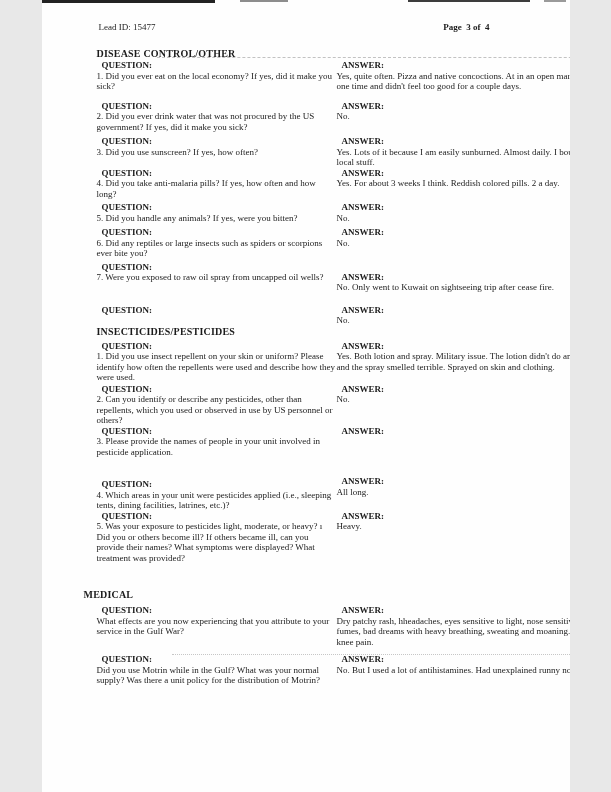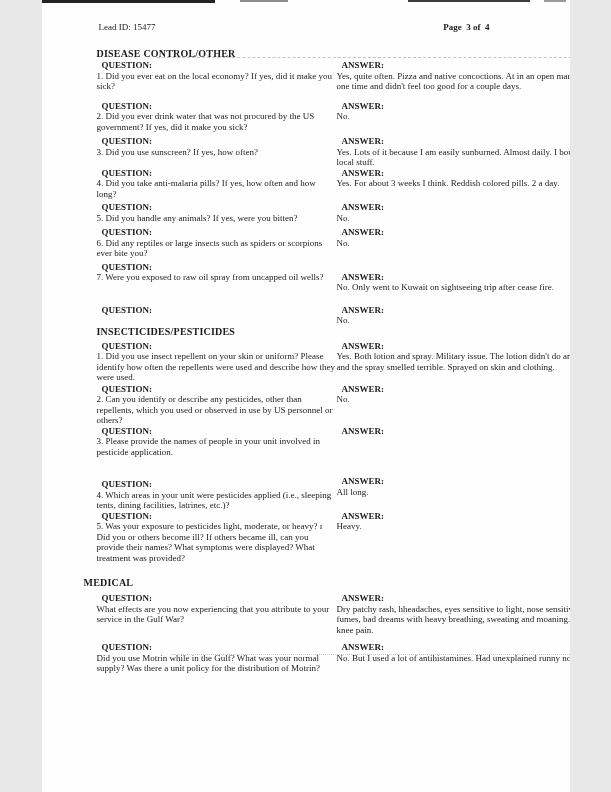--- a/index.html
+++ b/index.html
@@ -194,21 +194,21 @@
 Did you or others become ill?  If others became ill, can you provide their names?  What symptoms were displayed? What treatment was provided?</div>
           </div>
         <div class="a-col">
             <div class="lbl">ANSWER:</div>
             <div class="a-text">Heavy.</div>
           </div>
       </div>
     </div>
 
     <div>
-      <div class="section-title" style="margin-top:14px;margin-left:-13px;margin-bottom:4px;">MEDICAL</div>
+      <div class="section-title" style="margin-top:26px;margin-left:-13px;margin-bottom:4px;">MEDICAL</div>
 
       <div class="qa-row" style="margin-bottom:7px;">
         <div class="q-col">
             <div class="lbl">QUESTION:</div>
             <div class="q-text">What effects are you now experiencing that you attribute to your service in the Gulf War?</div>
           </div>
         <div class="a-col">
             <div class="lbl">ANSWER:</div>
             <div class="a-text">Dry patchy rash, hheadaches, eyes sensitive to light, nose sensitive to fumes, bad dreams with heavy breathing, sweating and moaning.  Some knee pain.</div>
           </div>

